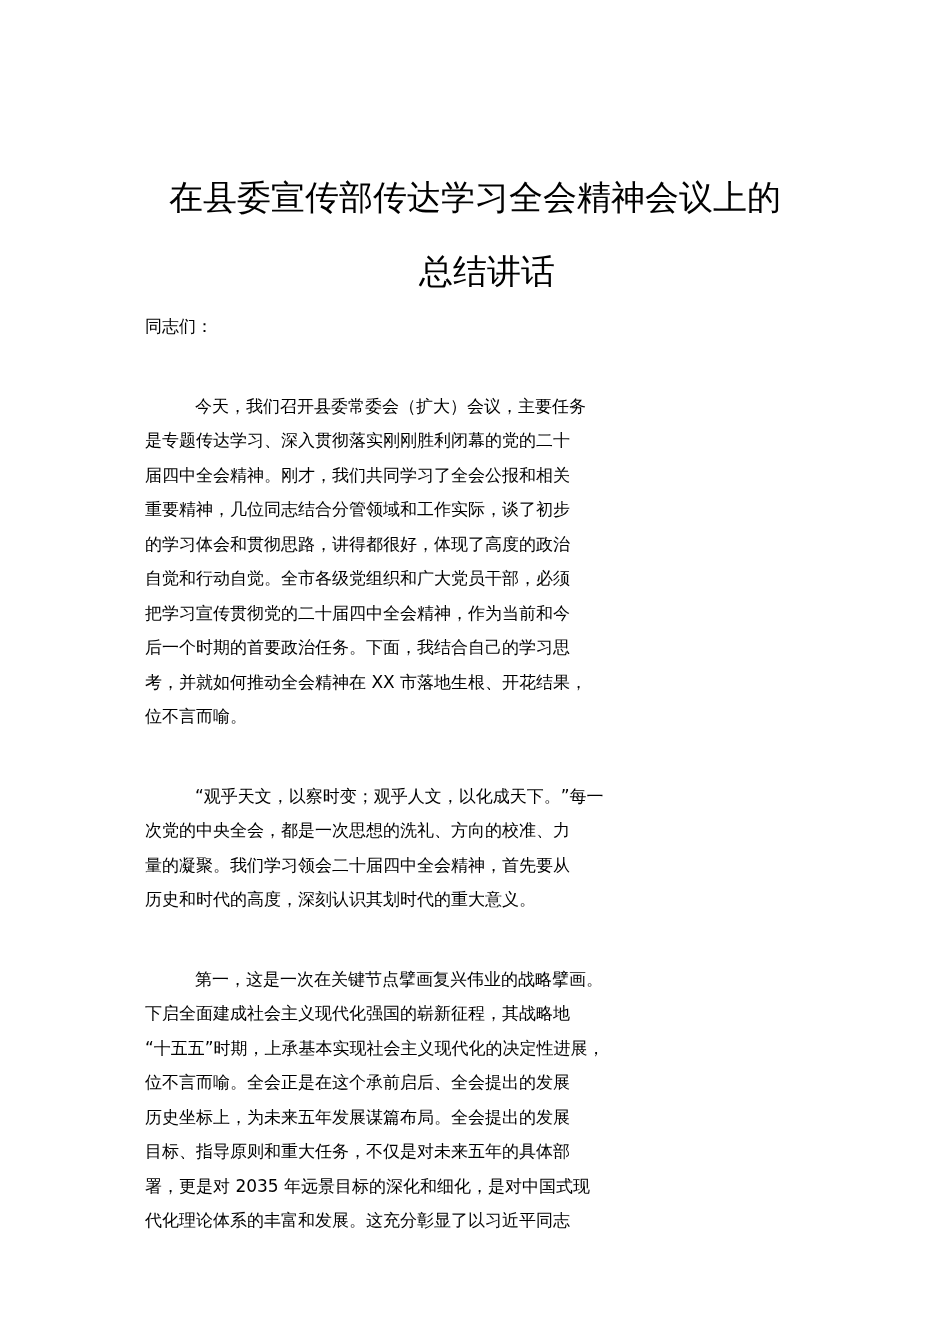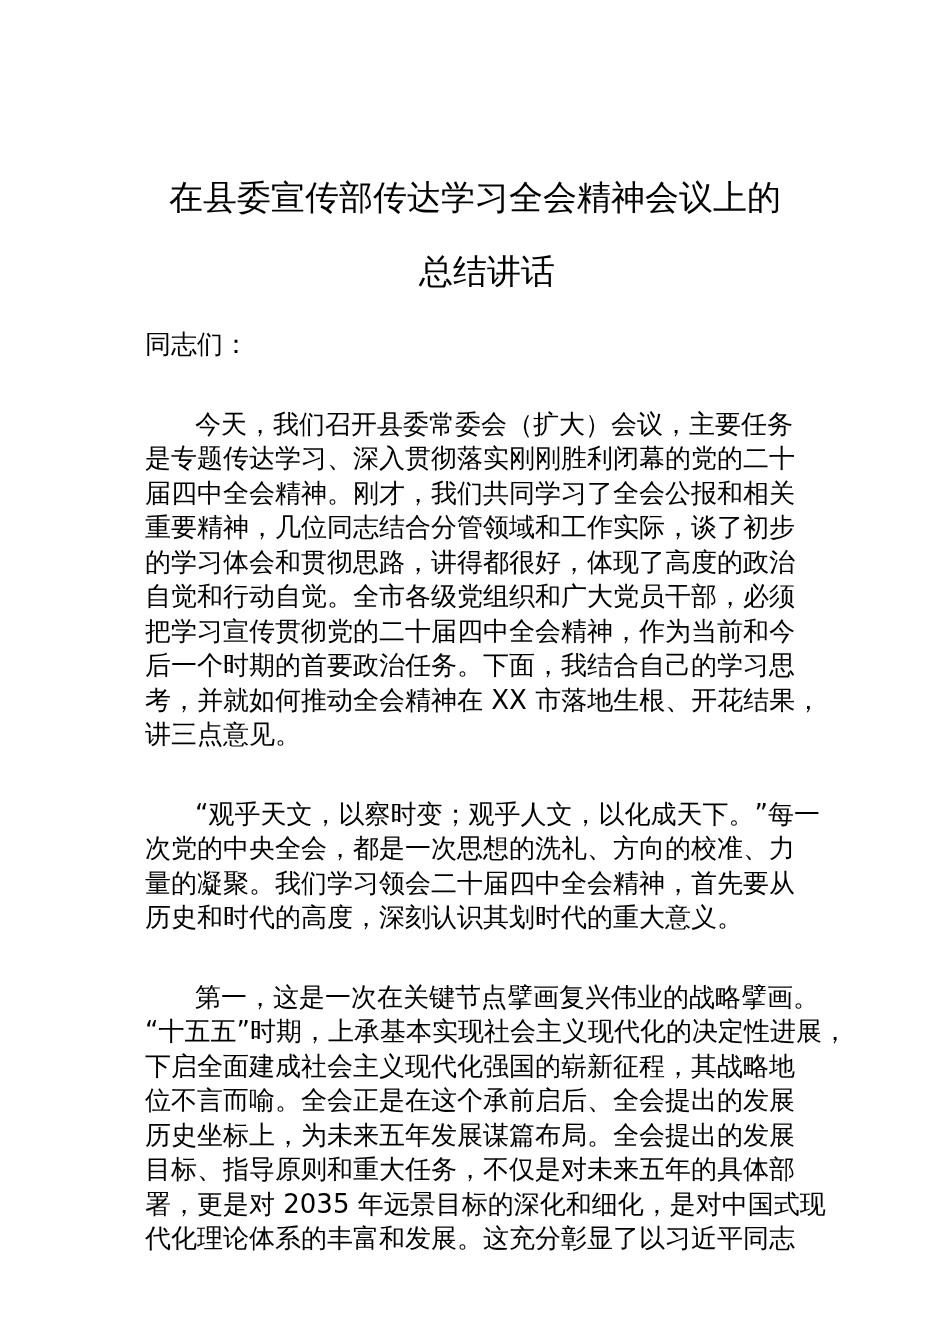--- a/index.html
+++ b/index.html
@@ -31,23 +31,23 @@
     font-size: 34px;
     letter-spacing: 0px;
     line-height: 40px;
     white-space: nowrap;
   }
   .title.l1 { top: 177px; }
   .title.l2 { top: 251px; padding-left: 12px; }
   .body-text {
     position: absolute;
     left: 145px;
-    top: 327px;
+    top: 309px;
     width: 690px;
-    font-size: 26px;
+    font-size: 17px;
     line-height: 34.5px;
   }
   .line {
     display: block;
     white-space: nowrap;
     height: 34.5px;
   }
   .indent { padding-left: 50px; margin-top: 45px; }
   .heading-line { font-weight: normal; }
 </style>
@@ -65,35 +65,35 @@
     <div>
       <span class="line indent">今天，我们召开县委常委会（扩大）会议，主要任务</span>
       <span class="line">是专题传达学习、深入贯彻落实刚刚胜利闭幕的党的二十</span>
       <span class="line">届四中全会精神。刚才，我们共同学习了全会公报和相关</span>
       <span class="line">重要精神，几位同志结合分管领域和工作实际，谈了初步</span>
       <span class="line">的学习体会和贯彻思路，讲得都很好，体现了高度的政治</span>
       <span class="line">自觉和行动自觉。全市各级党组织和广大党员干部，必须</span>
       <span class="line">把学习宣传贯彻党的二十届四中全会精神，作为当前和今</span>
       <span class="line">后一个时期的首要政治任务。下面，我结合自己的学习思</span>
       <span class="line">考，并就如何推动全会精神在 XX 市落地生根、开花结果，</span>
-      <span class="line">讲三点意见。</span>
+      <span class="line">位不言而喻。</span>
     </div>
 
 
     <div>
       <span class="line indent">“观乎天文，以察时变；观乎人文，以化成天下。”每一</span>
       <span class="line">次党的中央全会，都是一次思想的洗礼、方向的校准、力</span>
       <span class="line">量的凝聚。我们学习领会二十届四中全会精神，首先要从</span>
       <span class="line">历史和时代的高度，深刻认识其划时代的重大意义。</span>
     </div>
 
     <div>
       <span class="line indent">第一，这是一次在关键节点擘画复兴伟业的战略擘画。</span>
+      <span class="line">下启全面建成社会主义现代化强国的崭新征程，其战略地</span>
       <span class="line">“十五五”时期，上承基本实现社会主义现代化的决定性进展，</span>
-      <span class="line">下启全面建成社会主义现代化强国的崭新征程，其战略地</span>
       <span class="line">位不言而喻。全会正是在这个承前启后、全会提出的发展</span>
       <span class="line">历史坐标上，为未来五年发展谋篇布局。全会提出的发展</span>
       <span class="line">目标、指导原则和重大任务，不仅是对未来五年的具体部</span>
       <span class="line">署，更是对 2035 年远景目标的深化和细化，是对中国式现</span>
       <span class="line">代化理论体系的丰富和发展。这充分彰显了以习近平同志</span>
     </div>
   </div>
 </div>
 
 </body></html>

